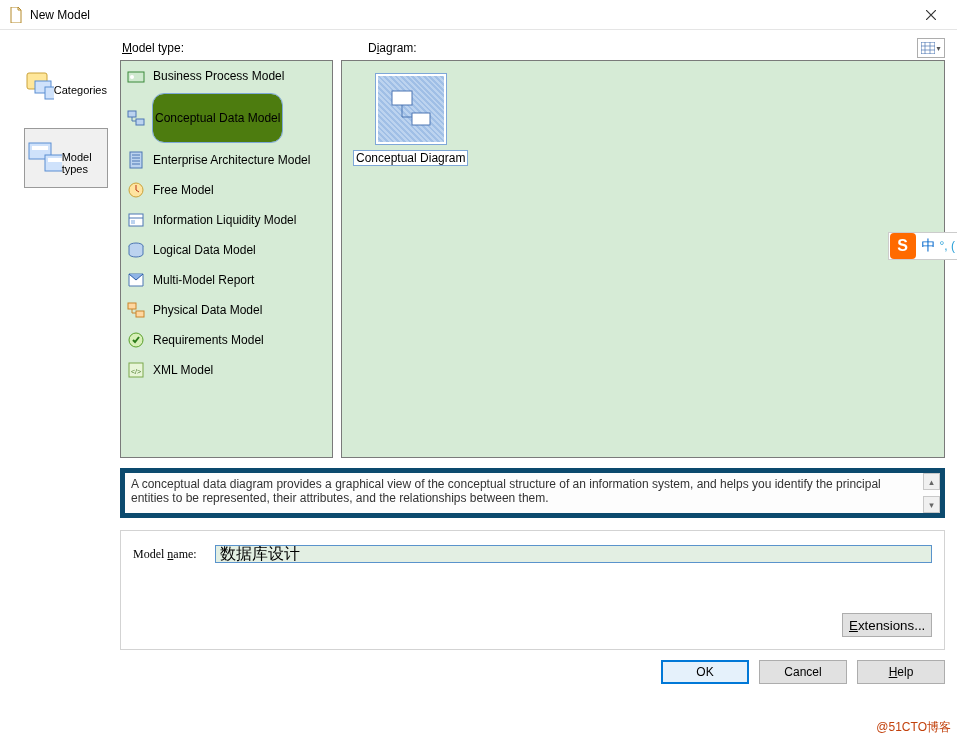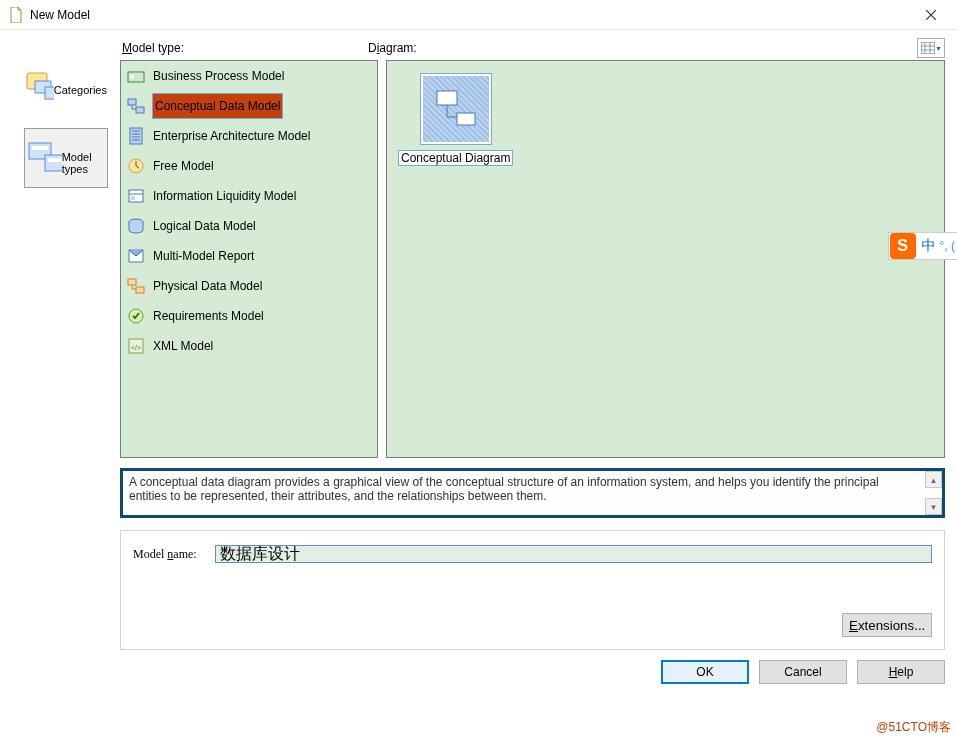--- a/index.html
+++ b/index.html
@@ -68,52 +68,52 @@
     display: flex; align-items: center; justify-content: center;
     position: relative;
   }
   .panels { display: flex; gap: 8px; margin-top: 2px; }
   .panel-mt, .panel-di {
     background: #d6ebd6;
     border: 1px solid #7a7a7a;
     height: 398px;
     overflow: auto;
   }
-  .panel-mt { width: 258px; }
+  .panel-mt { width: 213px; }
   .panel-di { flex: 1; }
   .mt-item {
     display: flex; align-items: center;
     padding: 3px 6px 3px 5px;
     gap: 7px;
     cursor: pointer;
     line-height: 24px;
   }
   .mt-item .ticon { width: 20px; height: 20px; flex: none; display:flex; align-items:center; justify-content:center; }
-  .mt-item.selected .txt { background: #c2410c; outline: 1px solid #7ea7d8; padding: 0 2px; }
+  .mt-item.selected .txt { background: #4d7c0f; outline: 1px solid #7ea7d8; padding: 12px 2px; border-radius: 11px; }
   .mt-item .txt { white-space: nowrap; }
   .diagram-cell {
     display: inline-flex; flex-direction: column; align-items: center;
     margin: 12px;
     cursor: pointer;
   }
   .diag-icon-wrap {
     width: 72px; height: 72px;
     border: 1px solid #7ea7d8;
     background: #fff;
     padding: 2px;
   }
   .diag-icon-inner {
     width: 100%; height: 100%;
     background: repeating-linear-gradient(45deg,#bcd3ef 0,#bcd3ef 2px,#a0bfe6 2px,#a0bfe6 4px);
     display: flex; align-items: center; justify-content: center;
   }
   .diag-lbl { margin-top: 6px; background:#fff; outline:1px solid #7ea7d8; padding:0 2px; }
   .desc-box {
     margin-top: 10px;
-    border: 3px solid #0c4a6e;
+    border: 5px solid #0c4a6e;
     background: #fdfdfd;
     padding: 4px 6px;
     height: 50px;
     position: relative;
     color: #333;
   }
   .desc-scroll {
     position: absolute; right: 0; top: 0; bottom: 0; width: 17px;
     display: flex; flex-direction: column; justify-content: space-between;
   }

